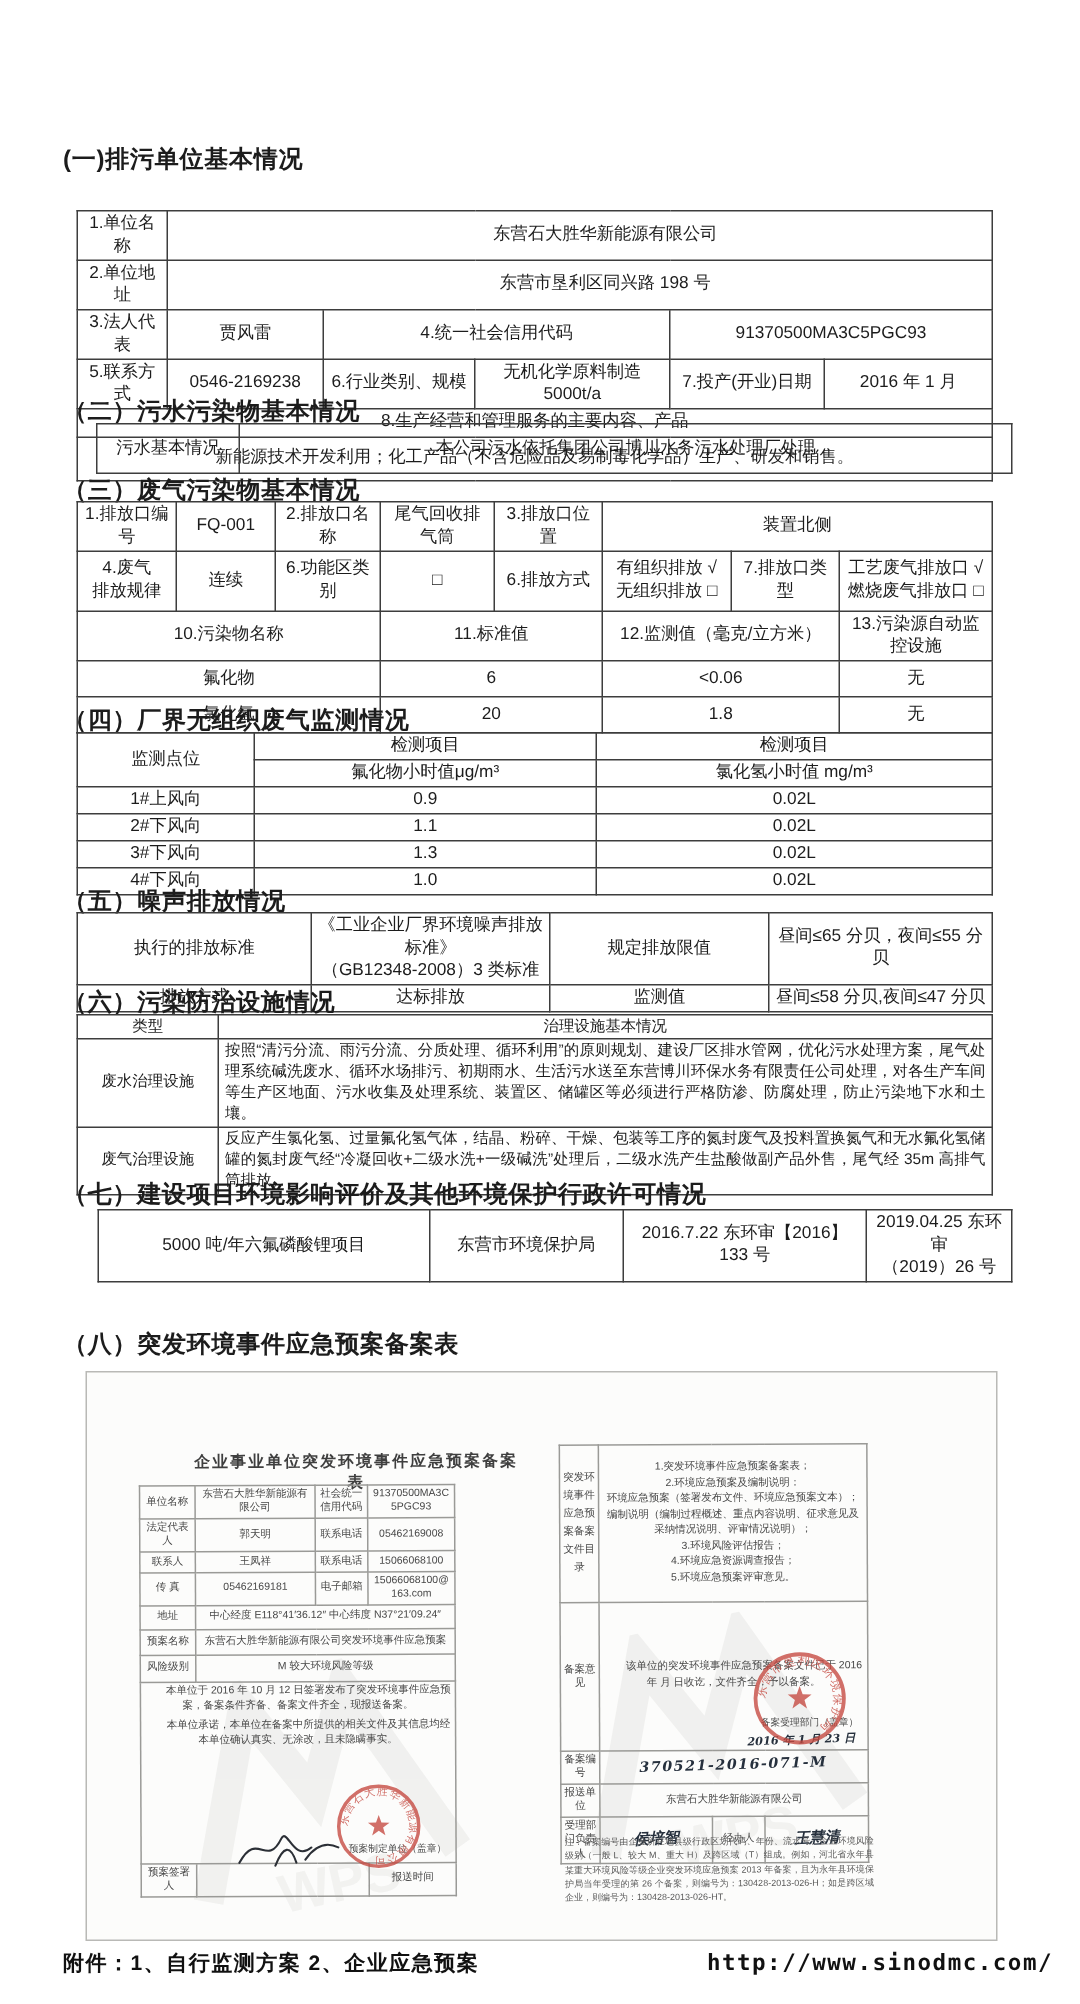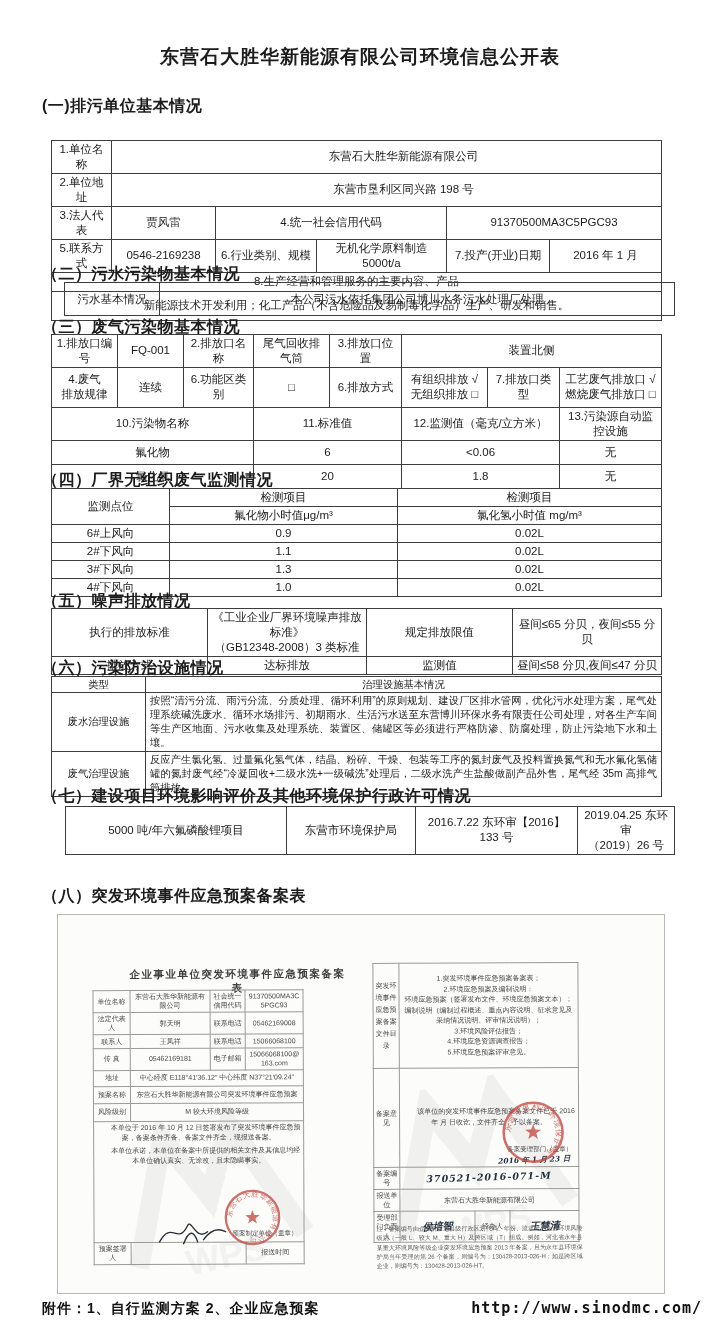--- a/index.html
+++ b/index.html
@@ -33,21 +33,20 @@
   .wm{opacity:.55;transform:rotate(-12deg);}
   .footer-left{left:42px;top:1300px;font-size:14px;font-weight:bold;letter-spacing:1px;color:#111;}
   .footer-url{right:18px;top:1299px;font-size:15px;font-weight:bold;letter-spacing:1px;color:#111;
               font-family:"DejaVu Sans Mono","Liberation Mono",monospace;}
 </style>
 </head>
 <body>
 
 <div class="page">
 
-  <div class="abs doc-title">东营石大胜华新能源有限公司环境信息公开表</div>
 
   <div class="abs sec-head" style="top:96px">(一)排污单位基本情况</div>
   <table class="t abs" style="left:51px;top:140px">
     <colgroup>
         <col style="width:60px">
         <col style="width:104px">
         <col style="width:101px">
         <col style="width:130px">
         <col style="width:103px">
         <col style="width:112px">
@@ -164,21 +163,21 @@
         <tr style="height:15px">
       <td rowspan="2">监测点位</td>
       <td>检测项目</td>
       <td>检测项目</td>
     </tr>
     <tr style="height:15px">
       <td>氟化物小时值μg/m³</td>
       <td>氯化氢小时值 mg/m³</td>
     </tr>
     <tr style="height:17px">
-      <td>6#上风向</td>
+      <td>1#上风向</td>
       <td>0.9</td>
       <td>0.02L</td>
     </tr>
     <tr style="height:17px">
       <td>2#下风向</td>
       <td>1.1</td>
       <td>0.02L</td>
     </tr>
     <tr style="height:17px">
       <td>3#下风向</td>

